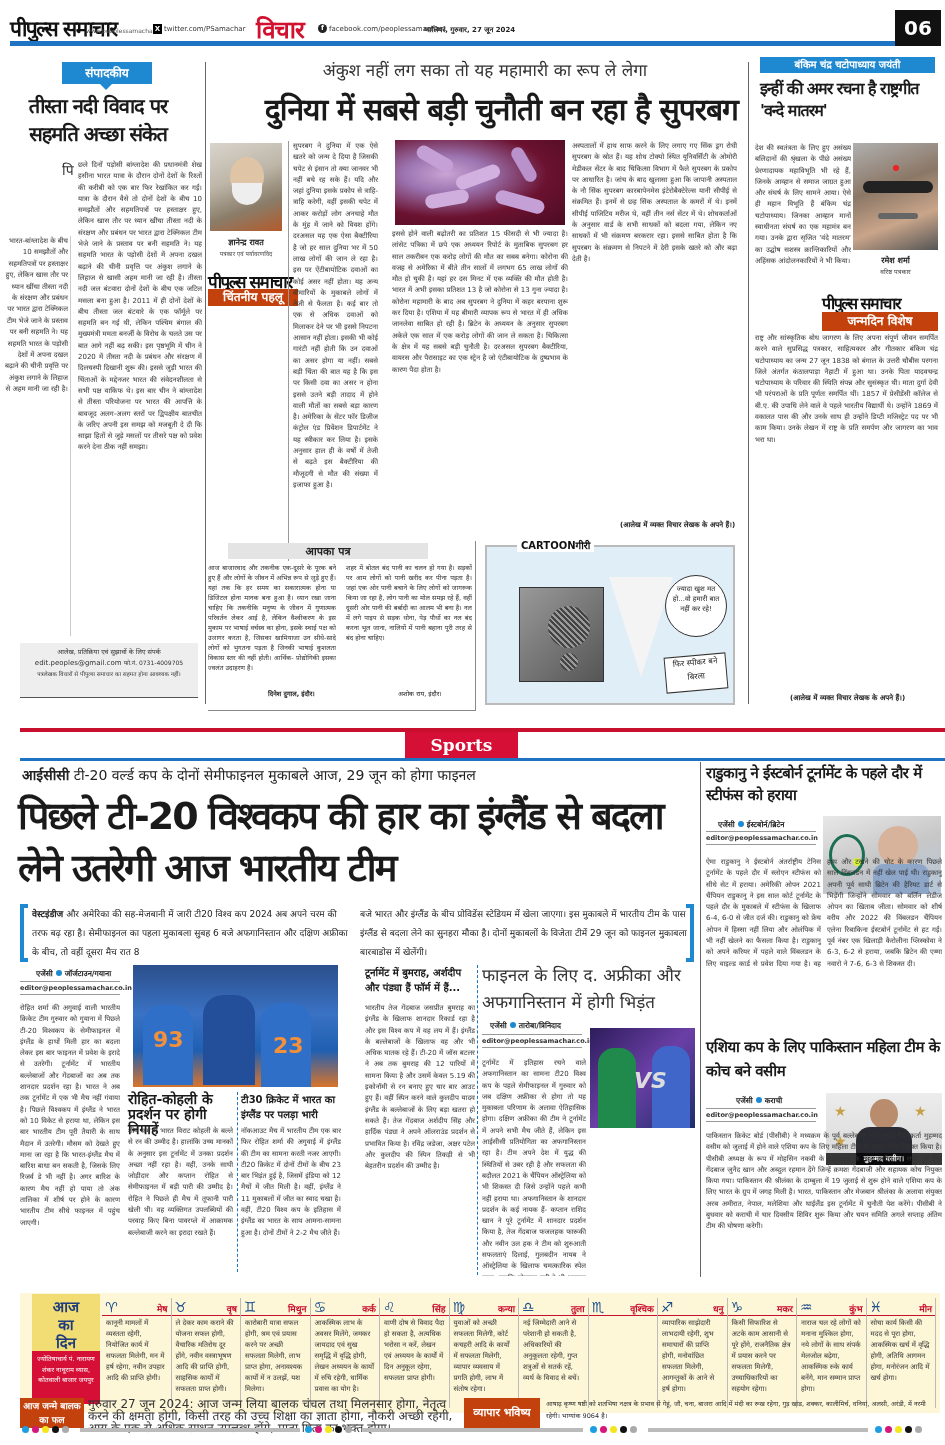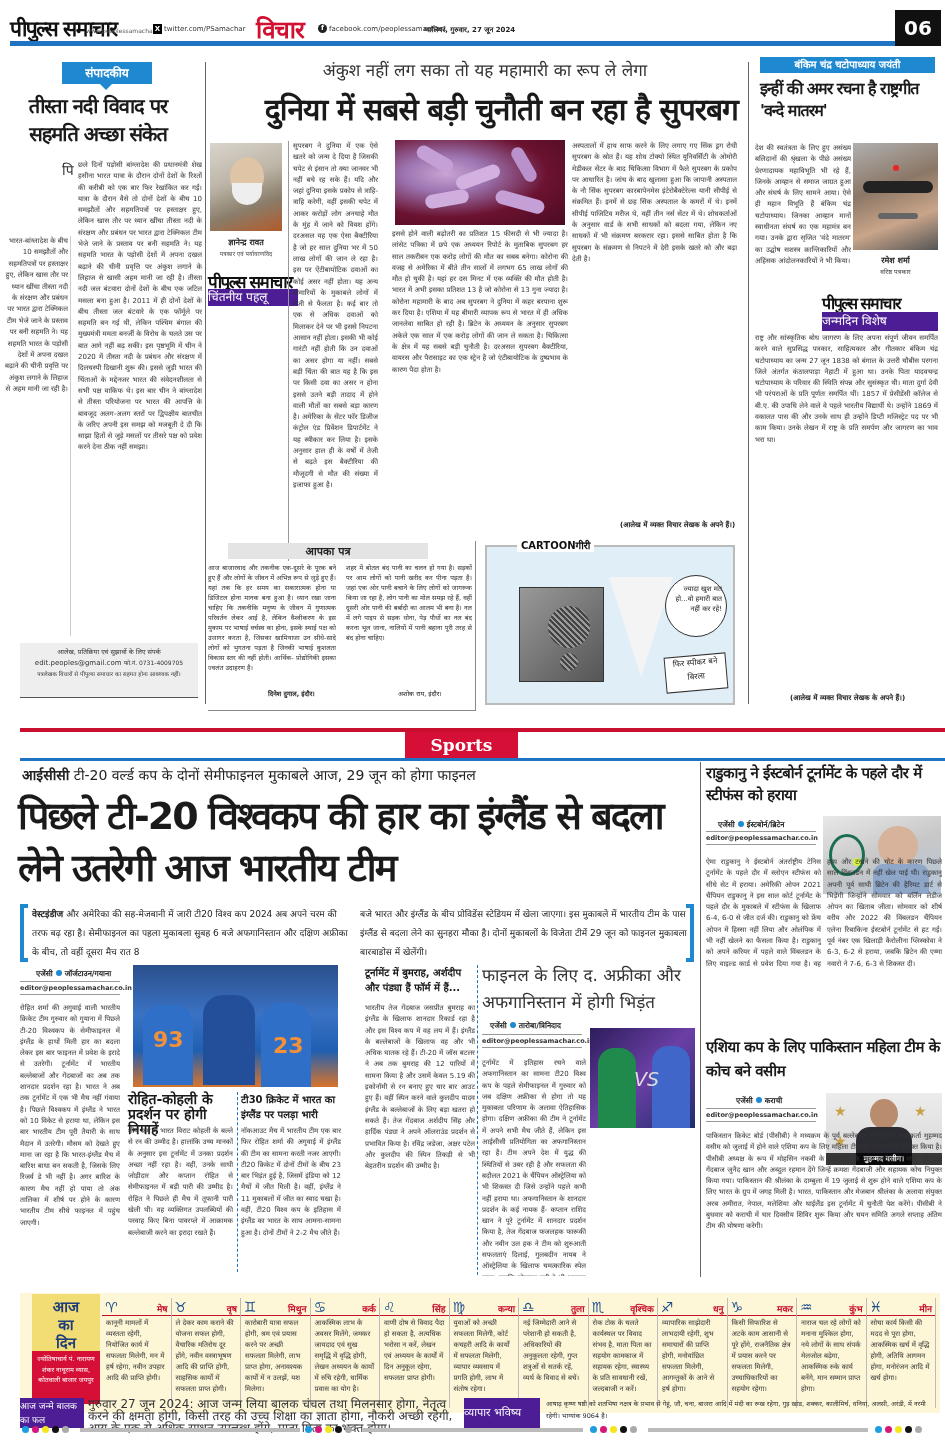--- a/index.html
+++ b/index.html
@@ -7,21 +7,21 @@
 .abs{position:absolute}
 .t{font-size:7px;line-height:11.3px;color:#333;text-align:justify;overflow:hidden}
 .hd{font-family:"DejaVu Sans",sans-serif;font-weight:bold;color:#1a1a1a;letter-spacing:-1px}
 .masthead-logo{font-weight:bold;font-size:22px;color:#111;letter-spacing:-1.5px}
 .rule-blue{background:#1e74c2}
 .rule-red{background:#c8102e}
 .vline{border-left:1px solid #666}
 .dashv{border-left:1px dashed #1e74c2}
 .img{background:#888;overflow:hidden}
 .bluebox{background:#1e88d1;color:#fff;font-weight:bold;text-align:center}
-.redbox{background:#4c1d95;color:#fff;font-weight:normal;}
+.redbox{background:#c2410c;color:#fff;font-weight:bold;text-align:center}
 .byline{font-size:7.5px;font-weight:bold;color:#222}
 .dot{display:inline-block;width:6px;height:6px;border-radius:50%;background:#1e88d1;margin:0 3px}
 .email{font-size:6.5px;font-weight:bold;color:#333;border-top:1px solid #999;border-bottom:1px solid #999;padding:2px 0}
 .zodiac{position:absolute;top:1298px;height:110px;border-right:1px solid #bbb}
 .zhead{height:18px;border-bottom:1px solid #c8102e;display:flex;align-items:flex-end;justify-content:space-between;padding:0 3px}
 .zsym{font-size:14px;color:#1e4f8c}
 .zname{font-size:9px;font-weight:bold;color:#c8102e}
 .ztext{font-size:7px;line-height:11px;color:#333;padding:2px 4px}
 .regdots{position:absolute;top:1425px;display:flex;gap:3px}
 .regdots span{width:7px;height:7px;border-radius:50%}
@@ -103,21 +103,21 @@
 
 <div class="abs" style="left:485px;top:545px;width:250px;height:160px;border:2px solid #bbb;background:#dfeef7">
   <div class="abs" style="left:30px;top:-9px;background:#fff;padding:0 4px;font-size:10px;font-weight:bold;color:#111">
     <span>CARTOON</span><span>गीरी</span>
   </div>
   <div class="abs" style="left:32px;top:40px;width:85px;height:95px;background:linear-gradient(135deg,#999,#555);border:1px solid #333">
     <div style="position:absolute;left:28px;top:18px;width:42px;height:42px;border-radius:50%;background:repeating-linear-gradient(45deg,#444 0 2px,#999 2px 4px)"></div>
     <div style="position:absolute;left:40px;top:65px;width:18px;height:18px;border-radius:50%;background:repeating-linear-gradient(45deg,#444 0 2px,#999 2px 4px)"></div>
   </div>
   <div class="abs" style="left:122px;top:30px;width:0;height:0;border-left:32px solid transparent;border-right:32px solid transparent;border-top:100px solid #f4f4f4"></div>
-  <div class="abs" style="left:178px;top:28px;width:62px;height:62px;border:1px solid #333;border-radius:50%;background:#fff;font-size:7px;line-height:10px;text-align:right;padding:8px 4px">ज्यादा खुश मत हो...वो हमारी बात नहीं कर रहे!</div>
+  <div class="abs" style="left:178px;top:28px;width:62px;height:62px;border:1px solid #333;border-radius:50%;background:#fff;font-size:7px;line-height:10px;text-align:center;padding:8px 4px">ज्यादा खुश मत हो...वो हमारी बात नहीं कर रहे!</div>
   <div class="abs" style="left:178px;top:108px;width:62px;height:36px;border:1px solid #333;background:#fff;font-size:8px;line-height:14px;text-align:center;transform:rotate(-5deg)">फिर स्पीकर बने बिरला</div>
 </div>
 
 <div class="abs vline" style="left:748px;top:62px;height:642px"></div>
 <div class="abs bluebox" style="left:760px;top:57px;width:175px;height:16px;font-size:10px;line-height:16px">बंकिम चंद्र चटोपाध्याय जयंती</div>
 <div class="abs hd" style="left:760px;top:78px;width:180px;font-size:16px;line-height:22px">इन्हीं की अमर रचना है राष्ट्रगीत 'वन्दे मातरम'</div>
 <div class="abs t" style="left:755px;top:143px;width:96px;height:166px">देश की स्वतंत्रता के लिए हुए असंख्य बलिदानों की श्रृंखला के पीछे असंख्य प्रेरणादायक महाविभूति भी रहे हैं, जिनके आव्हान से समाज जाग्रत हुआ और संघर्ष के लिए सामने आया। ऐसे ही महान विभूति हैं बंकिम चंद्र चटोपाध्याय। जिनका आव्हान मानों स्वाधीनता संघर्ष का एक महामंत्र बन गया। उनके द्वारा सृजित 'वंदे मातरम' का उद्घोष सशस्त्र क्रान्तिकारियों और अहिंसक आंदोलनकारियों ने भी किया।</div>
 <div class="abs img" style="left:853px;top:143px;width:85px;height:107px;background:linear-gradient(160deg,#b0b0b0 0%,#8b7766 40%,#c9a58a 70%,#555 100%)">
   <div style="position:absolute;left:10px;top:38px;width:70px;height:12px;background:#222;border-radius:6px"></div>
   <div style="position:absolute;left:40px;top:22px;width:6px;height:6px;background:#e22;border-radius:50%"></div>
@@ -171,21 +171,21 @@
 <div class="abs dashv" style="left:477px;top:965px;height:310px"></div>
 
 <div class="abs" style="left:482px;top:962px;width:215px;font-size:17px;line-height:27px;color:#333">फाइनल के लिए द. अफ्रीका और अफगानिस्तान में होगी भिड़ंत</div>
 <div class="abs byline" style="left:490px;top:1020px">
   <span>एजेंसी</span><span class="dot"></span><span>तारोबा/त्रिनिदाद</span>
 </div>
 <div class="abs email" style="left:482px;top:1034px;width:100px">editor@peoplessamachar.co.in</div>
 <div class="abs img" style="left:590px;top:1028px;width:105px;height:100px;background:linear-gradient(135deg,#2d1d5c,#6b3fa6 50%,#1d2e6a)">
   <div style="position:absolute;left:8px;top:20px;width:38px;height:80px;background:#1f8a4c;border-radius:16px 16px 0 0"></div>
   <div style="position:absolute;left:62px;top:18px;width:38px;height:82px;background:#3f66c8;border-radius:16px 16px 0 0"></div>
-  <div style="position:absolute;left:44px;top:40px;color:#ddd;font-size:19px;font-weight:normal;font-style:italic">VS</div>
+  <div style="position:absolute;left:44px;top:40px;color:#ddd;font-size:22px;font-weight:bold;font-style:italic">VS</div>
 </div>
 <div class="abs t" style="left:482px;top:1058px;width:104px;height:218px">टूर्नामेंट में इतिहास रचने वाले अफगानिस्तान का सामना टी20 विश्व कप के पहले सेमीफाइनल में गुरुवार को जब दक्षिण अफ्रीका से होगा तो यह मुकाबला परिणाम के अलावा ऐतिहासिक होगा। दक्षिण अफ्रीका की टीम ने टूर्नामेंट में अपने सभी मैच जीते हैं, लेकिन इस आईसीसी प्रतियोगिता का अफगानिस्तान रहा है। टीम अपने देश में युद्ध की स्थितियों से उबर रही है और सफलता की बदौलत 2021 के चैंपियन ऑस्ट्रेलिया को भी शिकस्त दी जिसे उन्होंने पहले कभी नहीं हराया था। अफगानिस्तान के शानदार प्रदर्शन के कई नायक हैं- कप्तान राशिद खान ने पूरे टूर्नामेंट में शानदार प्रदर्शन किया है, तेज गेंदबाज फजलहक फारूकी और नवीन उल हक ने टीम को शुरुआती सफलताएं दिलाई, गुलबदीन नायब ने ऑस्ट्रेलिया के खिलाफ चमत्कारिक स्पेल डाला, जबकि मोहम्मद नबी ने भी शानदार प्रदर्शन किया। सलामी बल्लेबाज रहमानुल्लाह गुरबाज 281 रन के साथ टूर्नामेंट के सबसे सफल बल्लेबाज, जबकि फारूकी 16 विकेट के साथ सबसे सफल गेंदबाज हैं।</div>
 <div class="abs t" style="left:590px;top:1132px;width:105px;height:144px"></div>
 
 <div class="abs vline" style="left:700px;top:762px;height:515px"></div>
 <div class="abs hd" style="left:706px;top:762px;width:236px;font-size:15px;line-height:22px;letter-spacing:-0.5px">राडुकानु ने ईस्टबोर्न टूर्नामेंट के पहले दौर में स्टीफंस को हराया</div>
 <div class="abs byline" style="left:718px;top:819px">
   <span>एजेंसी</span><span class="dot"></span><span>ईस्टबोर्न/ब्रिटेन</span>
 </div>
 <div class="abs email" style="left:706px;top:831px;width:110px">editor@peoplessamachar.co.in</div>
@@ -271,21 +271,20 @@
         <span class="zsym">♎</span>
         <span class="zname">तुला</span>
       </div>
       <div class="ztext">नई जिम्मेदारी आने से परेशानी हो सकती है, अधिकारियों की अनुकूलता रहेगी, गुप्त शत्रुओं से सतर्क रहें, व्यर्थ के विवाद से बचें।</div>
     </div>
     <div class="zodiac" style="left: 588.5px; width: 69.5px;">
       <div class="zhead">
         <span class="zsym">♏</span>
         <span class="zname">वृश्चिक</span>
       </div>
-      <div class="ztext">रोक टोक के चलते कार्यस्थल पर विवाद संभव है, माता पिता का सहयोग कामकाज में सहायक रहेगा, स्वास्थ्य के प्रति सावधानी रखें, जल्दबाजी न करें।</div>
     </div>
     <div class="zodiac" style="left: 658px; width: 69.5px;">
       <div class="zhead">
         <span class="zsym">♐</span>
         <span class="zname">धनु</span>
       </div>
       <div class="ztext">व्यापारिक साझेदारी लाभदायी रहेगी, शुभ समाचारों की प्राप्ति होगी, मनोवांछित सफलता मिलेगी, आगन्तुकों के आने से हर्ष होगा।</div>
     </div>
     <div class="zodiac" style="left: 727.5px; width: 69.5px;">
       <div class="zhead">

